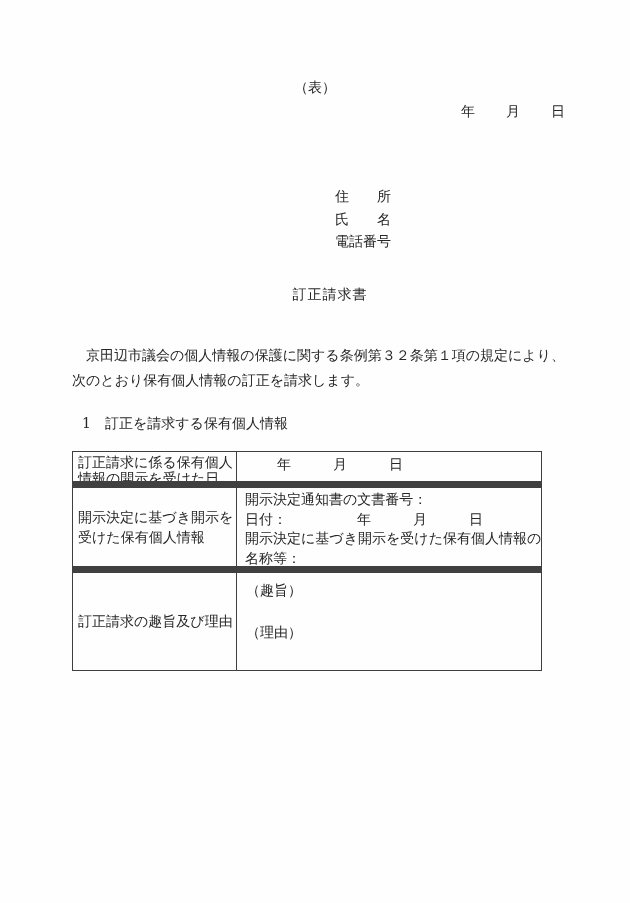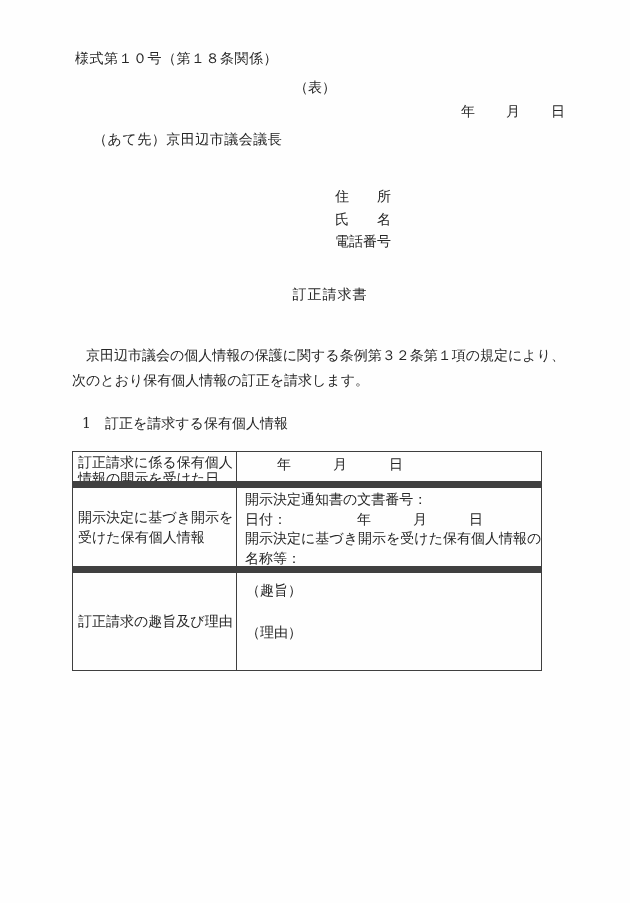--- a/index.html
+++ b/index.html
@@ -62,27 +62,25 @@
   }
   .r3r { padding: 7px 0 0 9px; line-height: 20px; }
   .reason-line { margin-top: 22px; }
   .nowrap { white-space: nowrap; }
 </style>
 </head>
 <body>
 
 <div class="page">
 
-  <div class="abs form-number">様式第１０号（第１８条関係）</div>
 
   <div class="abs side-label">（表）</div>
 
   <div class="abs date-top">年　　月　　日</div>
 
-  <div class="abs addressee">（あて先）京田辺市議会議長</div>
 
   <div class="abs applicant">
     <div>住　　所</div>
     <div>氏　　名</div>
     <div>電話番号</div>
   </div>
 
   <div class="abs doc-title">訂正請求書</div>
 
   <div class="abs body-para">

